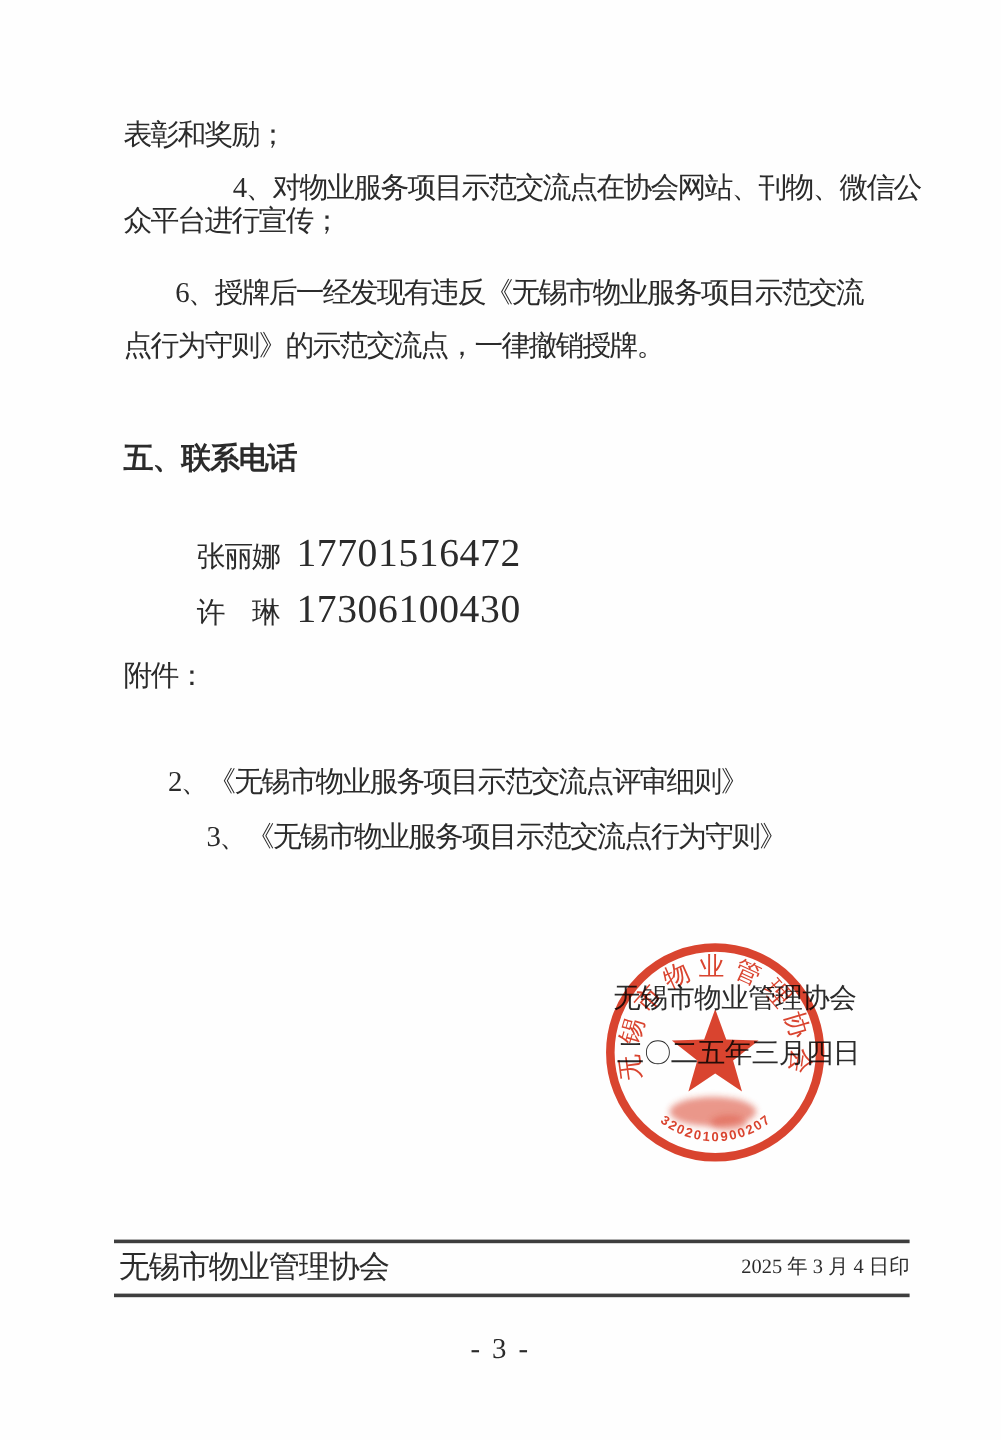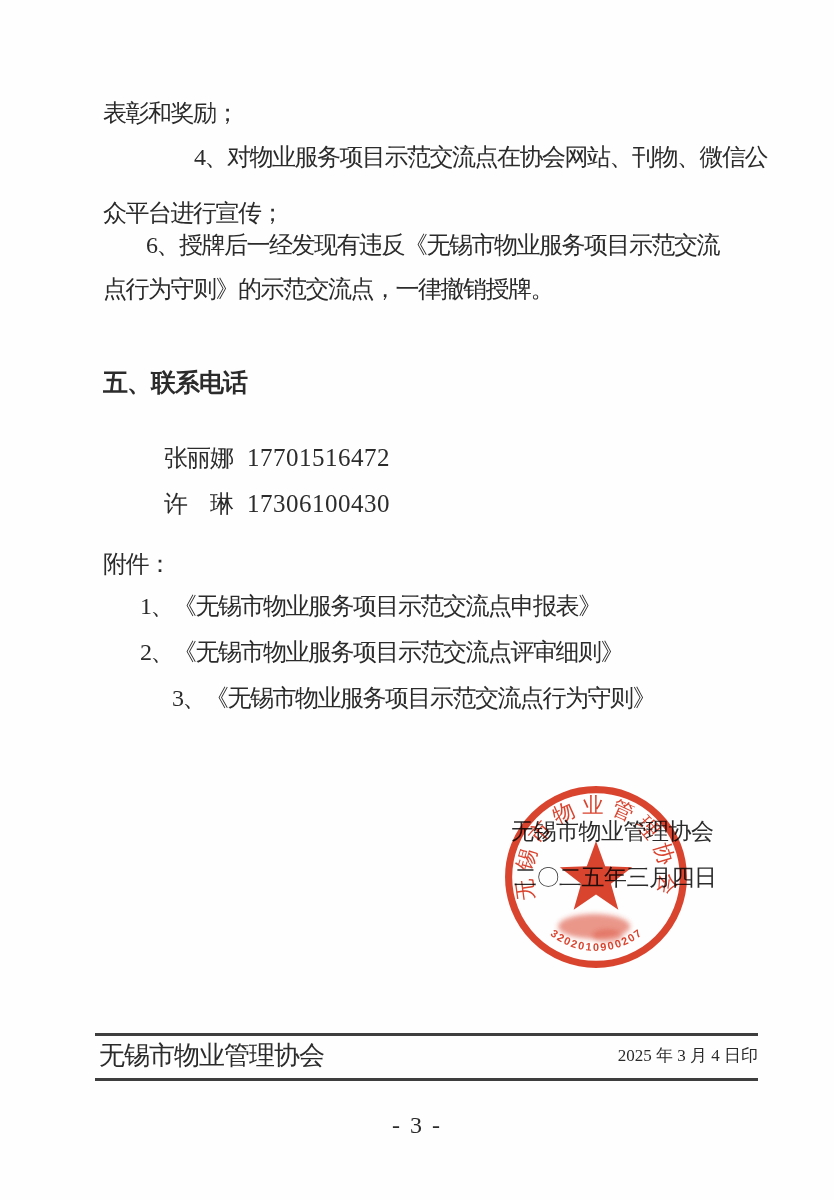--- a/index.html
+++ b/index.html
@@ -14,21 +14,21 @@
   }
   .line {
     position: absolute;
     white-space: pre;
     font-size: 24px;
     letter-spacing: -1.5px;
     line-height: 1.1;
   }
   .heading { font-weight: bold; font-size: 25px; letter-spacing: -1px; text-align: right; }
   .contact-name { letter-spacing: -1px; }
-  .contact-phone { margin-left: 14px; font-size: 25px; letter-spacing: 0.5px; }
+  .contact-phone { margin-left: 14px; font-size: 33px; letter-spacing: 0.5px; }
   .sig { font-size: 23px; letter-spacing: -0.5px; z-index: 1; }
   .seal-wrap {
     position: absolute;
     left: 501px;
     top: 782px;
     width: 190px;
     height: 190px;
     z-index: 2;
     mix-blend-mode: multiply;
     opacity: 0.93;
@@ -57,34 +57,33 @@
     letter-spacing: 2px;
   }
 </style>
 </head>
 <body>
 
 <div class="page">
 
   <div class="line" style="left:103px; top:100px;">表彰和奖励；</div>
   <div class="line" style="left:146px; top:144px;margin-left:48px;">4、对物业服务项目示范交流点在协会网站、刊物、微信公</div>
-  <div class="line" style="left:103px; top:200px;">众平台进行宣传；</div>
+  <div class="line" style="left:103px; top:172px;">众平台进行宣传；</div>
   <div class="line" style="left:146px; top:232px;">6、授牌后一经发现有违反《无锡市物业服务项目示范交流</div>
   <div class="line" style="left:103px; top:276px;">点行为守则》的示范交流点，一律撤销授牌。</div>
 
   <div class="line heading" style="left:103px; top:369px;">五、联系电话</div>
   <div class="line" style="left:146px; top:418px;">
     <span class="contact-name">张丽娜</span><span class="contact-phone">17701516472</span>
   </div>
   <div class="line" style="left:146px; top:464px;">
     <span class="contact-name">许　琳</span><span class="contact-phone">17306100430</span>
   </div>
 
   <div class="line" style="left:103px; top:551px;">附件：</div>
-  <div class="line" style="left:140px; top:593px;">1、《无锡市物业服务项目示范交流点申报表》</div>
   <div class="line" style="left:140px; top:639px;">2、《无锡市物业服务项目示范交流点评审细则》</div>
   <div class="line" style="left:140px; top:685px;margin-left:32px;">3、《无锡市物业服务项目示范交流点行为守则》</div>
 
   <div class="line sig" style="left:511px; top:819px;">无锡市物业管理协会</div>
   <div class="line sig" style="left:514px; top:865px;">二〇二五年三月四日</div>
 
   <div class="seal-wrap">
     <svg viewBox="0 0 200 200" width="190" height="190" xmlns="http://www.w3.org/2000/svg">
       <defs>
         <path id="sealTopArc" d="M 36.1,123.3 A 68 68 0 1 1 163.9,123.3" fill="none"></path>

